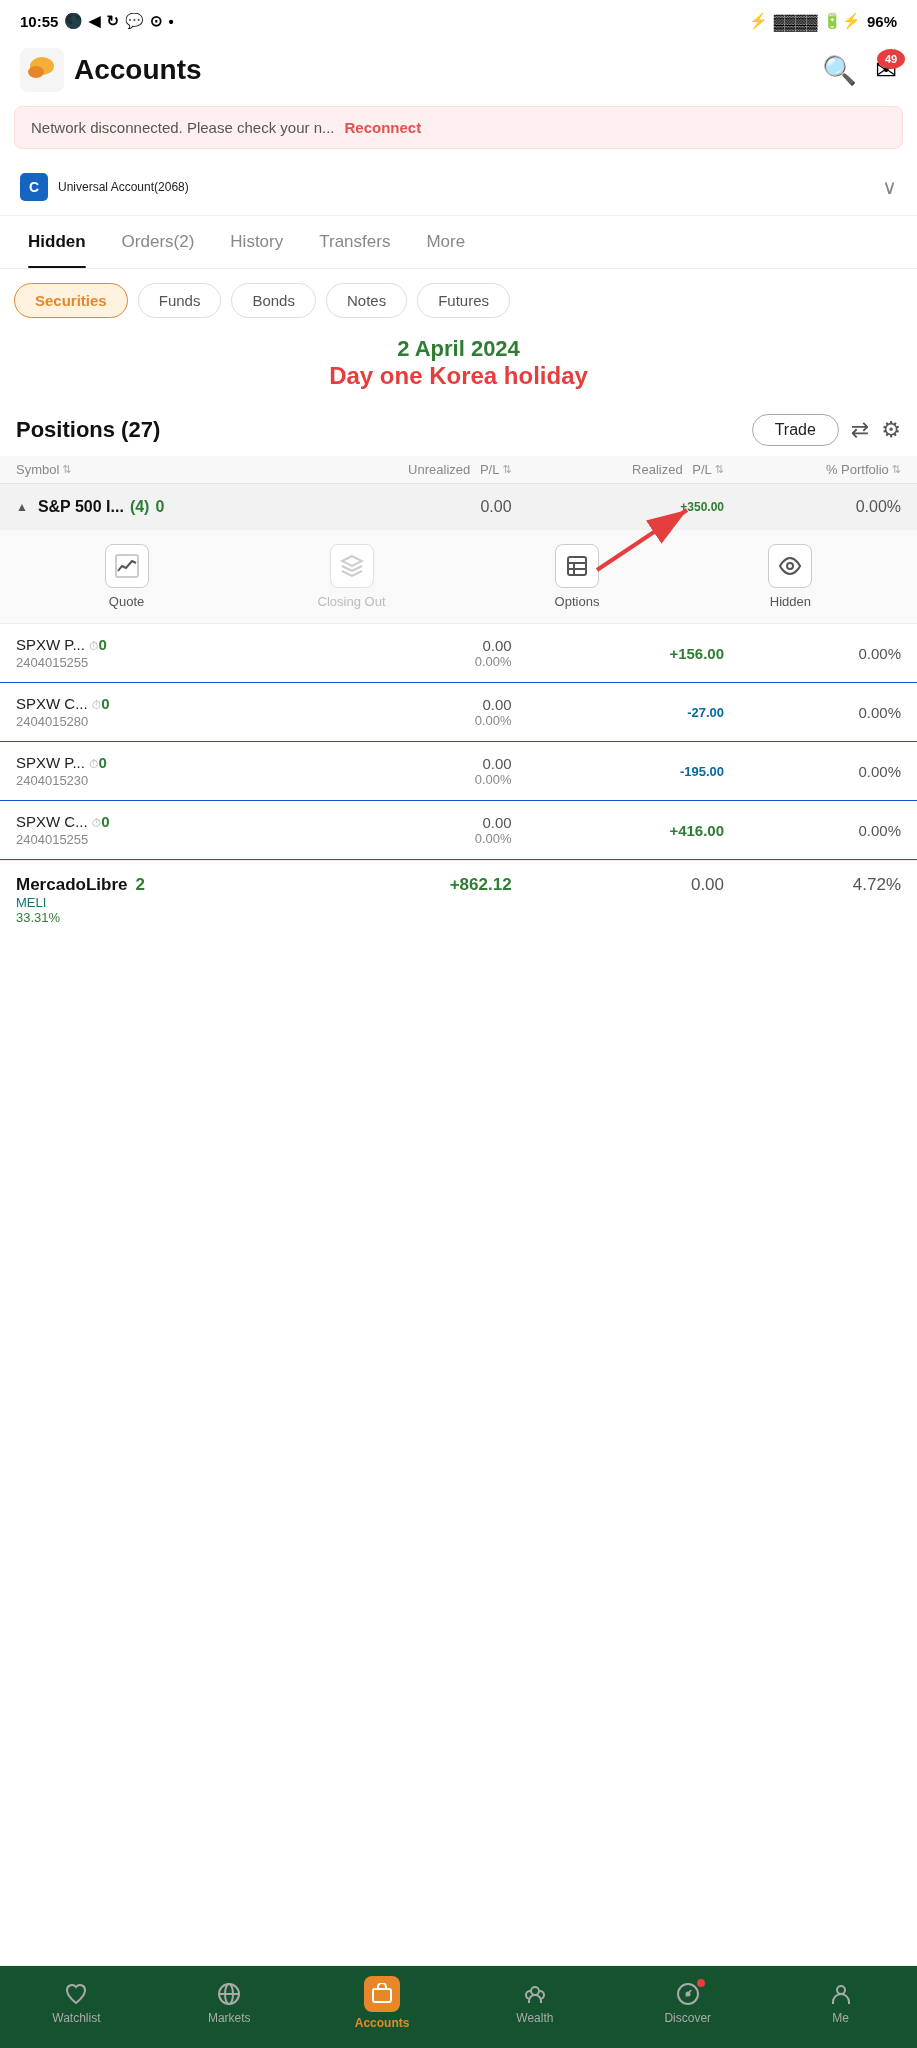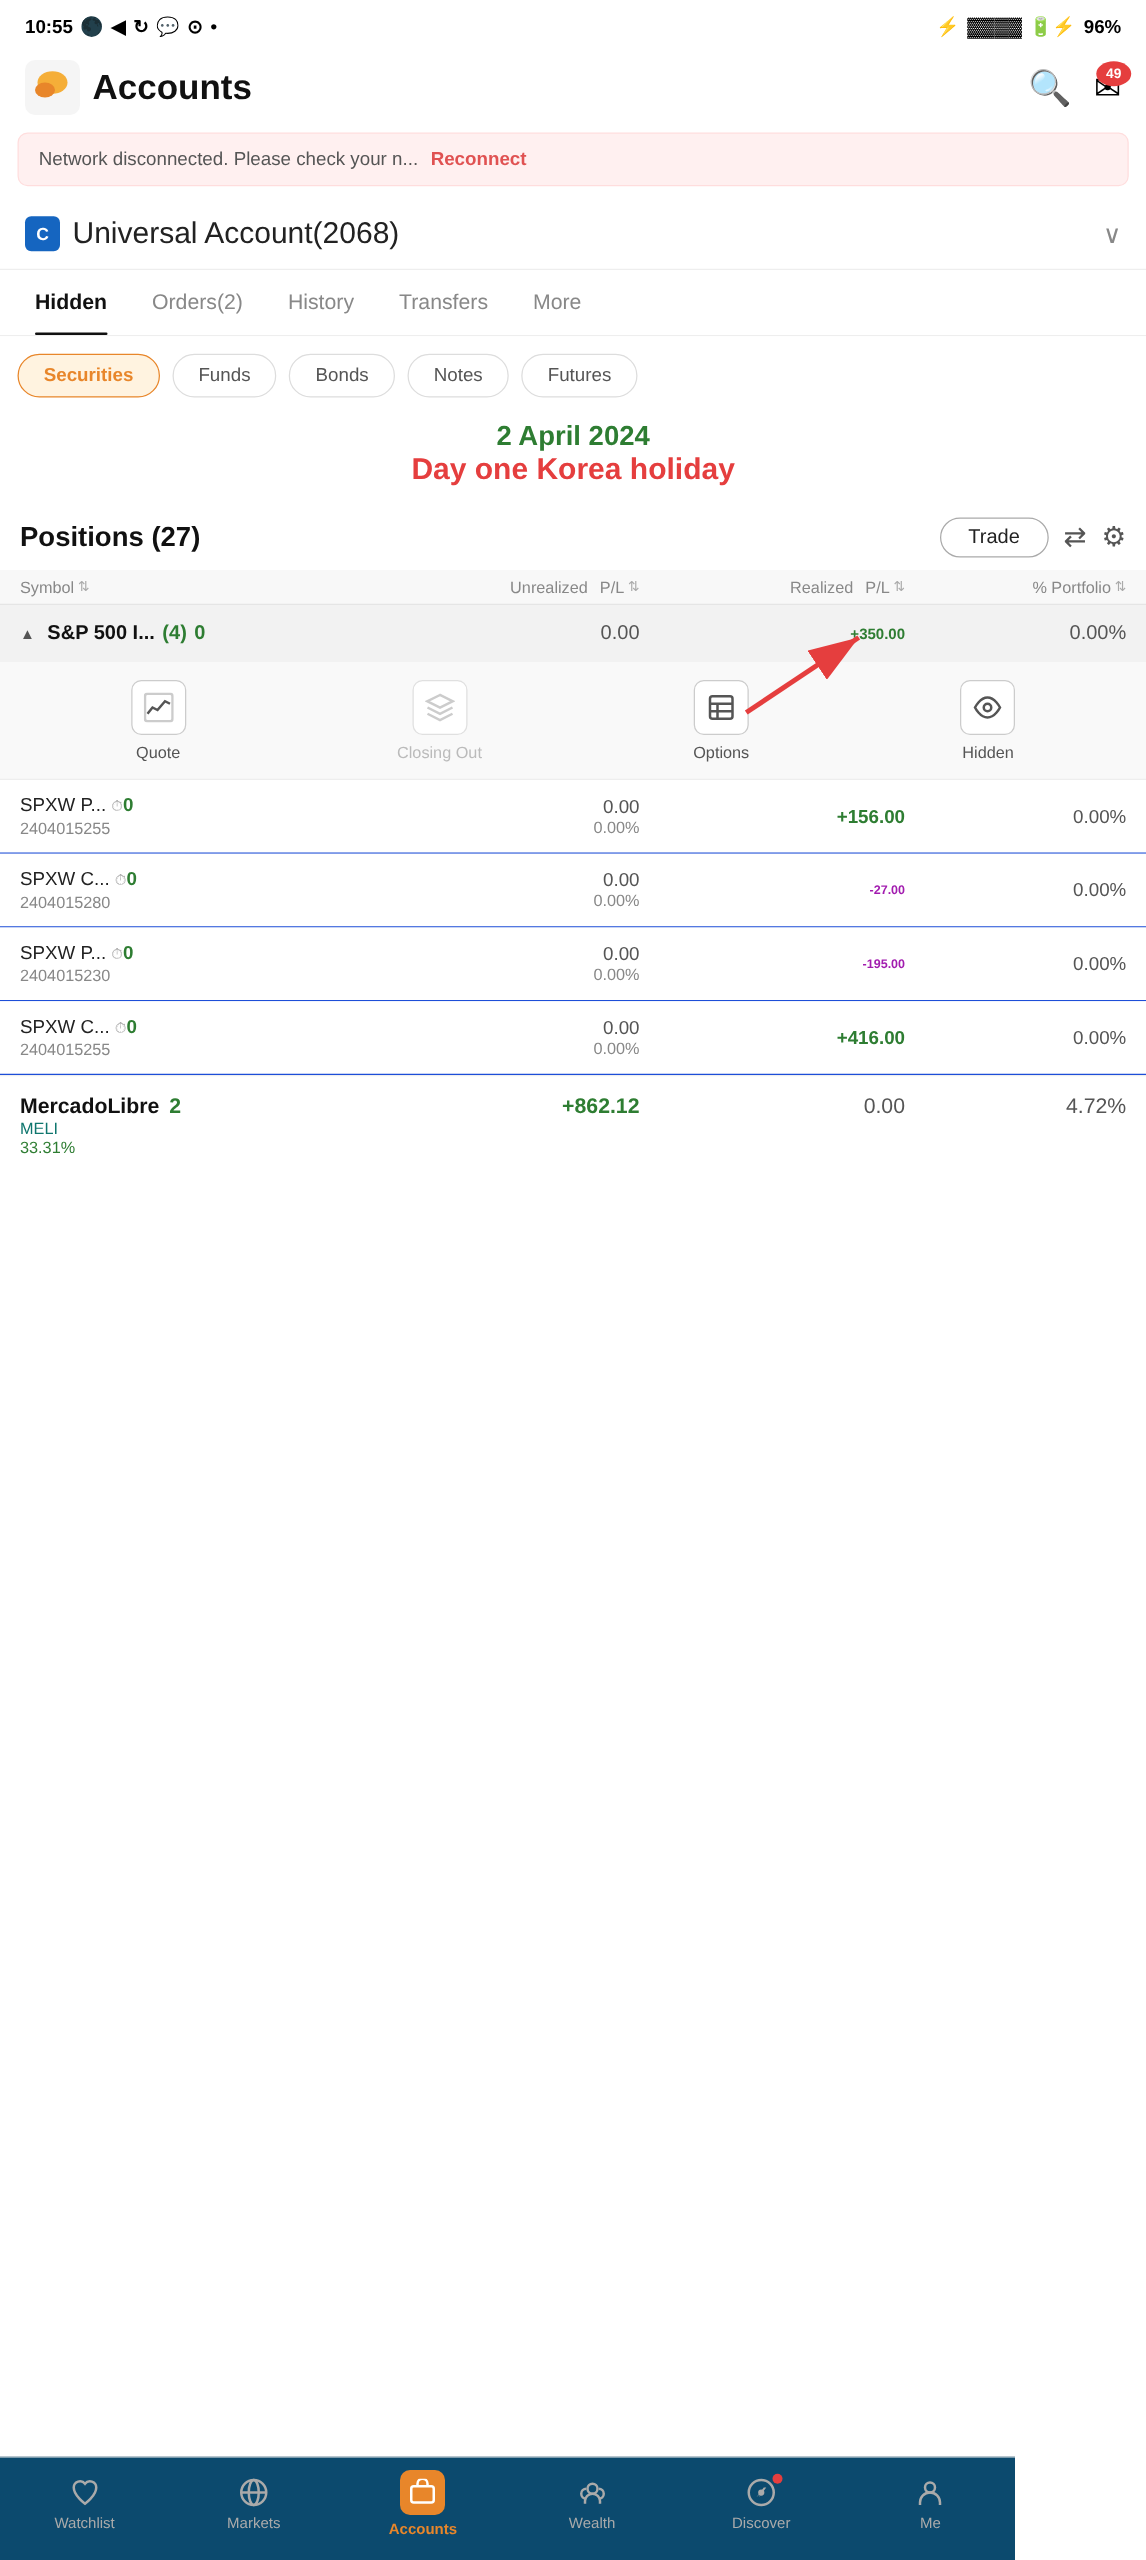--- a/index.html
+++ b/index.html
@@ -87,21 +87,21 @@
     .account-selector-left { display: flex; align-items: center; gap: 10px; }
     .account-logo {
       width: 28px; height: 28px;
       background: #1565c0;
       border-radius: 5px;
       display: flex; align-items: center; justify-content: center;
       color: #fff;
       font-size: 14px;
       font-weight: 700;
     }
-    .account-name { font-size: 24px; color: #222; font-weight: 500; }
+    .account-name { font-size: 12px; color: #222; font-weight: 500; }
     .chevron-down { font-size: 20px; color: #888; }
 
     
     .tabs-container {
       display: flex;
       border-bottom: 1px solid #eee;
       padding: 0 10px;
       background: #fff;
       overflow-x: auto;
     }
@@ -296,21 +296,21 @@
       flex: 1.2;
       text-align: right;
     }
     .pos-unreal-main { font-size: 15px; color: #555; }
     .pos-unreal-sub { font-size: 13px; color: #888; }
     .pos-realized {
       flex: 1.2;
       text-align: right;
     }
     .pos-real-green { font-size: 15px; color: #2e7d32; font-weight: 600; }
-    .pos-real-red { font-size: 10px; color: #a21caf; font-weight: 600; }
+    .pos-real-red { font-size: 13px; color: #0369a1; font-weight: 600; }
     .pos-portfolio {
       flex: 1;
       text-align: right;
       font-size: 15px;
       color: #555;
     }
 
     
     .mercado-row {
       display: flex;
@@ -324,22 +324,22 @@
     .mercado-qty { color: #2e7d32; font-weight: 700; font-size: 17px; margin-left: 8px; }
     .mercado-sub { font-size: 13px; color: #0f766e; }
     .mercado-unreal { flex: 1.2; text-align: right; font-size: 17px; color: #2e7d32; font-weight: 700; }
     .mercado-real { flex: 1.2; text-align: right; font-size: 17px; color: #555; }
     .mercado-port { flex: 1; text-align: right; font-size: 17px; color: #555; }
 
     
     .bottom-nav {
       position: fixed;
       bottom: 0; left: 0;
-      width: 812px;
-      background: #0c4a6e;
+      width: 917px;
+      background: #14532d;
       border-top: 1px solid #eee;
       display: flex;
       justify-content: space-around;
       align-items: center;
       padding: 10px 0 18px;
       z-index: 100;
     }
     .nav-item {
       display: flex;
       flex-direction: column;

